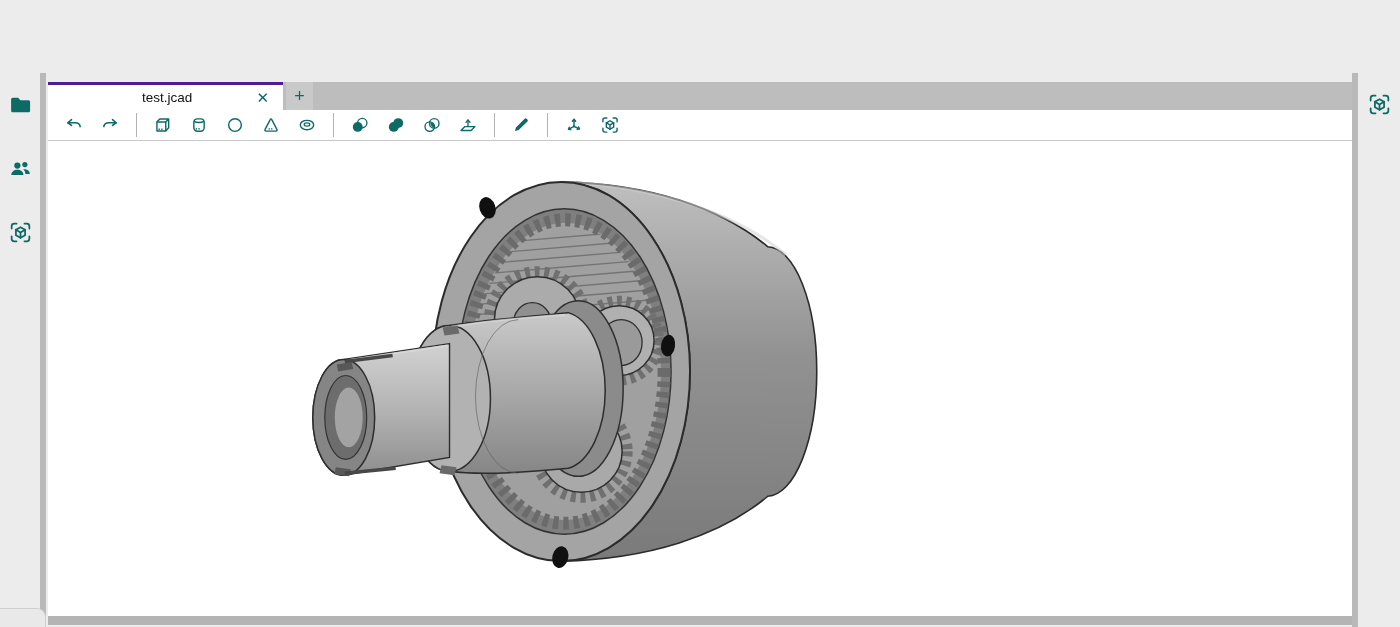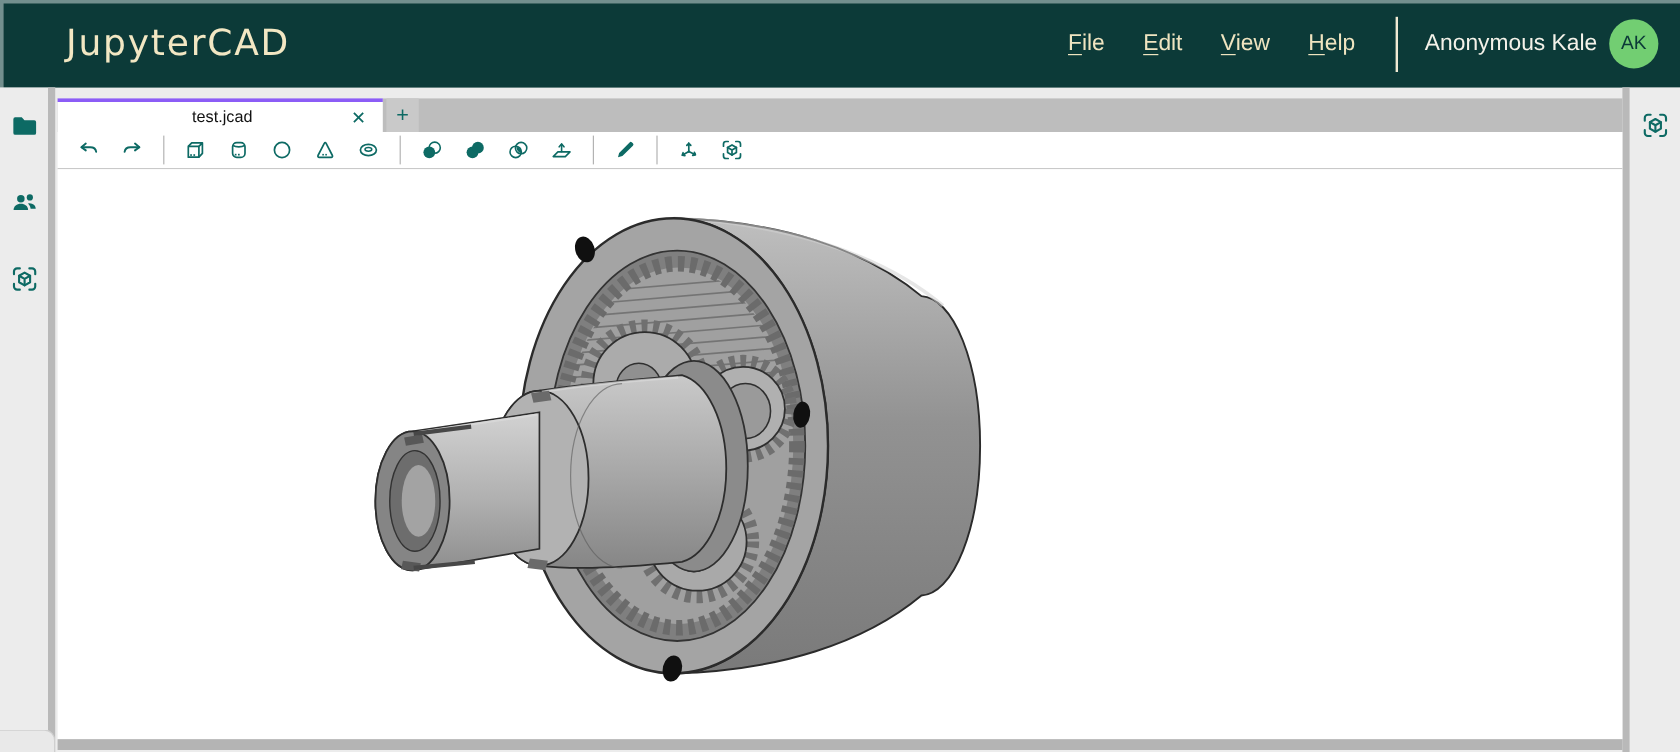--- a/index.html
+++ b/index.html
@@ -24,21 +24,21 @@
               border-right:6px solid #b9b9b9; display:flex; flex-direction:column; align-items:center; padding-top:17px; }
   .right-rail{ position:absolute; right:0; top:73px; width:48px; height:554px; background:#ececec;
                border-left:6px solid #b9b9b9; display:flex; flex-direction:column; align-items:center; padding-top:17px; }
   .rail-btn{ width:30px; height:28px; border:none; background:transparent; color:#0d6a64;
              margin-bottom:36px; cursor:pointer; display:flex; align-items:center; justify-content:center; }
   .rail-btn svg{ width:25px; height:25px; }
 
   
   .tabbar{ position:absolute; left:48px; top:82px; width:1304px; height:28px; background:#bdbdbd;
            display:flex; align-items:stretch; }
-  .tab{ width:271px; background:#ffffff; border-top:3px solid #8b5cf6; display:flex; align-items:center;
+  .tab{ width:235px; background:#ffffff; border-top:3px solid #4c1d95; display:flex; align-items:center;
         padding:0 10px 0 34px; cursor:pointer; }
   .tab-label{ font-size:13.5px; color:#111; flex:1; text-align:center; }
   .tab-close{ color:#0d6a64; font-size:15px; background:none; border:none; cursor:pointer; padding:0 4px; }
   .tab-add{ width:27px; margin-left:3px; background:#c9c9c9; border:none; color:#0d6a64;
             font-size:18px; cursor:pointer; line-height:1; }
 
   
   .toolbar{ position:absolute; left:48px; top:110px; width:1304px; height:31px; background:#ffffff;
             border-bottom:1px solid #c9c9c9; display:flex; align-items:center; padding-left:8px; }
   .tbtn{ width:30px; height:27px; border:none; background:transparent; color:#0d6a64; cursor:pointer;
@@ -146,34 +146,20 @@
         <path d="M12 13.6l-6.6 3.6M5.4 17.2l2.7.4M5.4 17.2l.9-2.5"></path>
         <path d="M12 13.6l6.6 3.2M18.6 16.8l-2.7.5M18.6 16.8l-1-2.5"></path>
       </g>
       <circle cx="12" cy="13.6" r="1.1" fill="currentColor"></circle>
     </symbol>
   </defs>
 </svg>
 
 <div class="page">
 
-  <div class="header">
-    <div class="logo">JupyterCAD</div>
-    <div class="header-right">
-      <div id="menus" style="display: flex;">
-          <span class="menu-item"><u>F</u>ile</span>
-          <span class="menu-item"><u>E</u>dit</span>
-          <span class="menu-item"><u>V</u>iew</span>
-          <span class="menu-item"><u>H</u>elp</span>
-        </div>
-      <div class="header-divider"></div>
-      <div class="user-name">Anonymous Kale</div>
-      <div class="avatar">AK</div>
-    </div>
-  </div>
 
   <div class="left-rail" id="left-rail">
       <button class="rail-btn">
         <svg viewBox="0 0 24 24">
           <use href="#folder-icon"></use>
         </svg>
       </button>
       <button class="rail-btn">
         <svg viewBox="0 0 24 24">
           <use href="#users-icon"></use>

